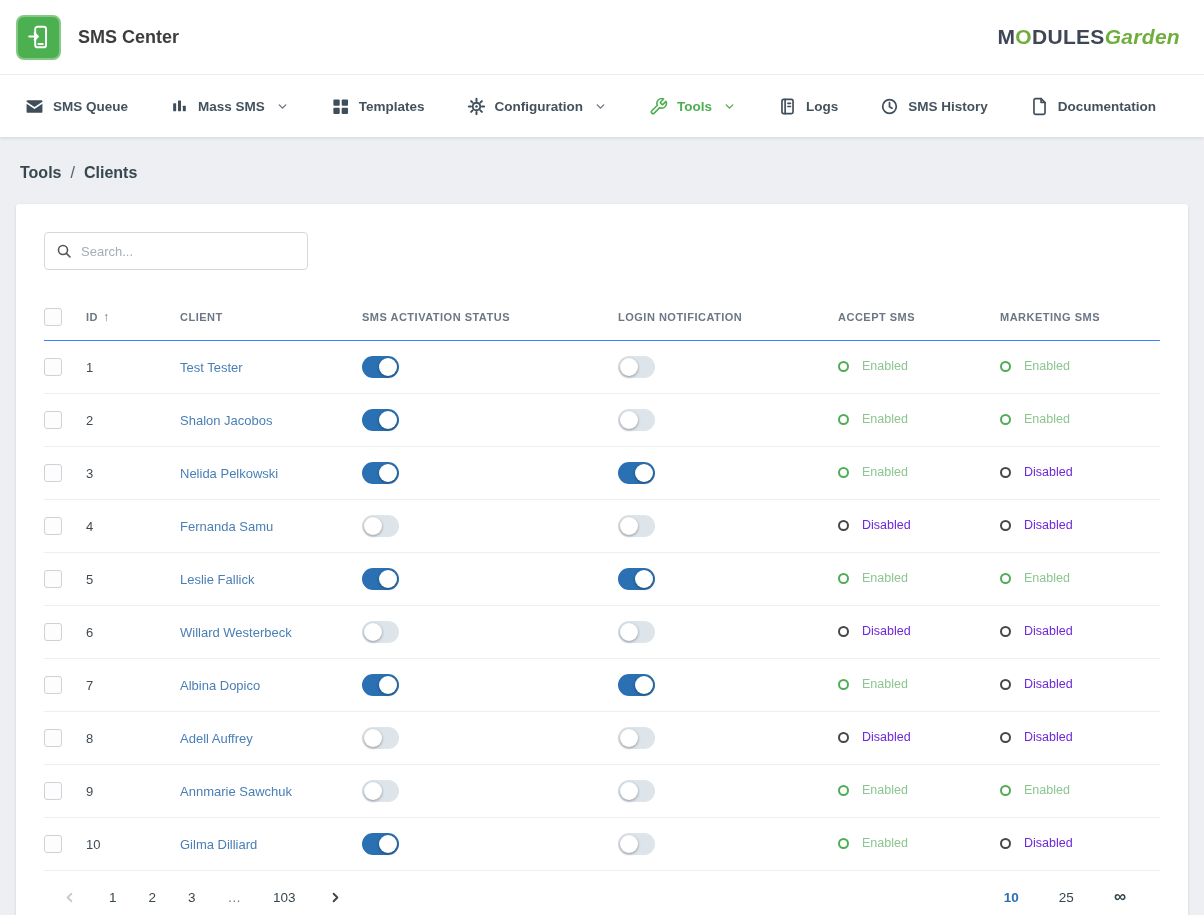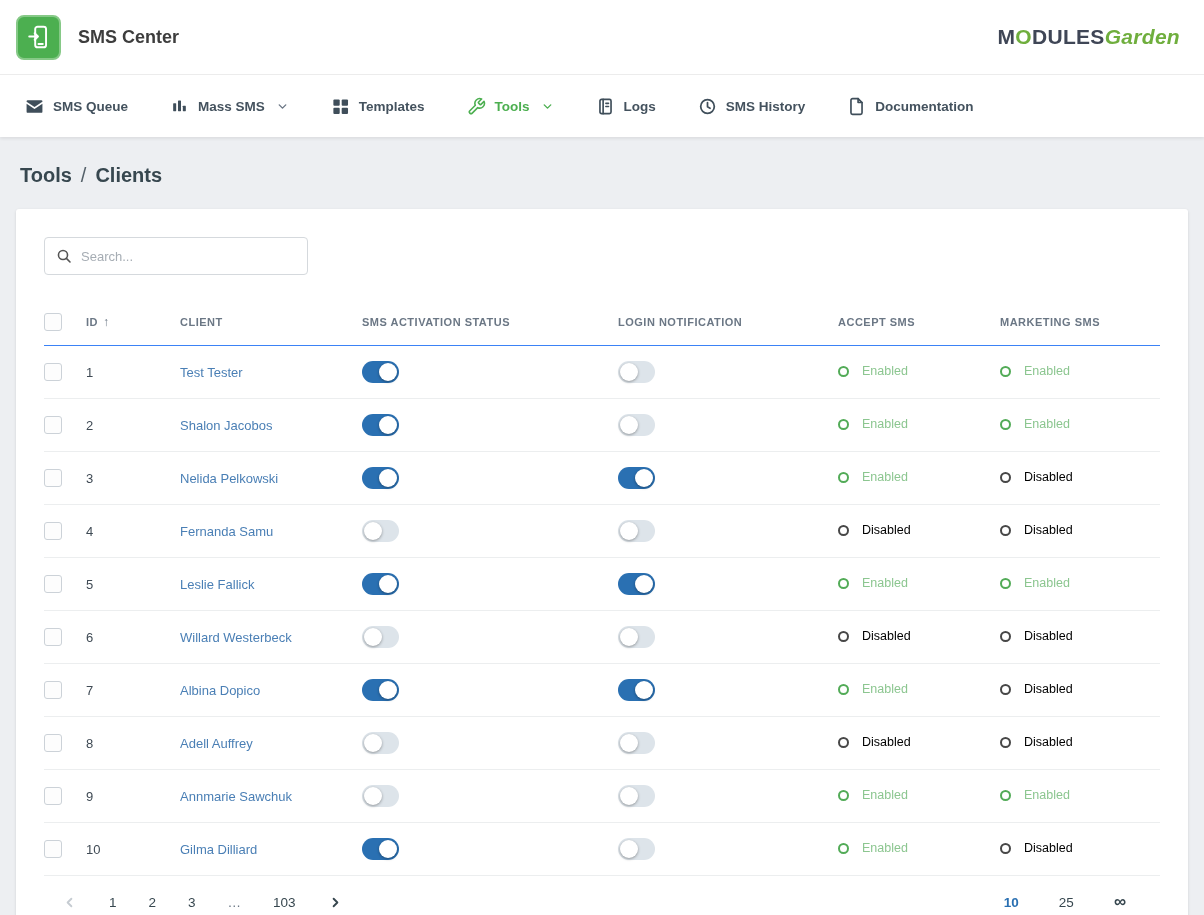--- a/index.html
+++ b/index.html
@@ -33,21 +33,21 @@
   .nav-item {
     display:flex; align-items:center; gap:9px; padding:0 21px;
     font-size:13.5px; font-weight:700; color:#44525e; cursor:pointer; white-space:nowrap;
   }
   .nav-item .nav-icon { width:19px; height:19px; color:#3f4e5a; }
   .nav-item .chev { width:13px; height:13px; color:#6b7785; margin-left:2px; }
   .nav-item.active, .nav-item.active .nav-icon, .nav-item.active .chev { color:#4caf50; }
 
   
   .breadcrumb {
-    padding:27px 0 22px 20px; font-size:20px; font-weight:700; color:#37474f;
+    padding:27px 0 22px 20px; font-size:16px; font-weight:700; color:#37474f;
   }
   .breadcrumb .sep { margin:0 9px; font-weight:400; color:#546069; }
 
   
   .card {
     margin:0 16px 18px; background:#fff; border-radius:3px;
     box-shadow:0 1px 3px rgba(0,0,0,.13); padding:28px 28px 0;
   }
 
   
@@ -89,21 +89,21 @@
     border-radius:50%; box-shadow:0 1px 3px rgba(0,0,0,.35);
   }
   .toggle.on  .knob { right:2px; }
   .toggle.off .knob { left:2px; }
 
   .status { display:inline-flex; align-items:center; gap:13px; font-size:12.5px; }
   .status-dot { width:11px; height:11px; border-radius:50%; border:2px solid #555; flex:0 0 auto; }
   .status.enabled  .status-dot { border-color:#52ab57; }
   .status.enabled  .status-label { color:#8cc690; }
   .status.disabled .status-dot { border-color:#474747; }
-  .status.disabled .status-label { color:#000000; }
+  .status.disabled .status-label { color:#6d28d9; }
 
   
   .pagination {
     display:flex; align-items:center; height:52px; padding:0 34px 0 18px;
     font-size:13.5px; color:#37474f;
   }
   .pg-left { display:flex; align-items:center; gap:32px; }
   .pg-chevron { width:15px; height:15px; cursor:pointer; }
   .pg-chevron.prev { color:#c6ccd2; }
   .pg-chevron.next { color:#37474f; }
@@ -152,20 +152,40 @@
       </svg>
   </div>
   <div class="nav-item">
     <svg class="nav-icon" viewBox="0 0 24 24">
       <rect fill="currentColor" x="3" y="3" width="8" height="8" rx="1.3"></rect>
       <rect fill="currentColor" x="13.5" y="3" width="8" height="8" rx="1.3"></rect>
       <rect fill="currentColor" x="3" y="13.5" width="8" height="8" rx="1.3"></rect>
       <rect fill="currentColor" x="13.5" y="13.5" width="8" height="8" rx="1.3"></rect>
     </svg>
     <span class="nav-label">Templates</span>
+  </div>
+  <div class="nav-item">
+    <svg class="nav-icon" viewBox="0 0 24 24">
+      <circle cx="12" cy="12" r="4.8" fill="none" stroke="currentColor" stroke-width="2.4"></circle>
+      <circle cx="12" cy="12" r="1.6" fill="currentColor"></circle>
+      <g stroke="currentColor" stroke-width="2.6" stroke-linecap="round">
+        <line x1="12" y1="2.4" x2="12" y2="5"></line>
+          <line x1="12" y1="19" x2="12" y2="21.6"></line>
+        <line x1="2.4" y1="12" x2="5" y2="12"></line>
+          <line x1="19" y1="12" x2="21.6" y2="12"></line>
+        <line x1="5.2" y1="5.2" x2="7.1" y2="7.1"></line>
+          <line x1="16.9" y1="16.9" x2="18.8" y2="18.8"></line>
+        <line x1="5.2" y1="18.8" x2="7.1" y2="16.9"></line>
+          <line x1="16.9" y1="7.1" x2="18.8" y2="5.2"></line>
+      </g>
+    </svg>
+    <span class="nav-label">Configuration</span>
+    <svg class="chev" viewBox="0 0 24 24" fill="none" stroke="currentColor" stroke-width="2.6" stroke-linecap="round" stroke-linejoin="round">
+        <polyline points="6 9 12 15 18 9"></polyline>
+      </svg>
   </div>
   <div class="nav-item active">
     <svg class="nav-icon" viewBox="0 0 24 24" fill="none" stroke="currentColor" stroke-width="2" stroke-linecap="round" stroke-linejoin="round">
       <path d="M14.7 6.3a1 1 0 0 0 0 1.4l1.6 1.6a1 1 0 0 0 1.4 0l3.77-3.77a6 6 0 0 1-7.94 7.94l-6.91 6.91a2.12 2.12 0 0 1-3-3l6.91-6.91a6 6 0 0 1 7.94-7.94l-3.76 3.76z"></path>
     </svg>
     <span class="nav-label">Tools</span>
     <svg class="chev" viewBox="0 0 24 24" fill="none" stroke="currentColor" stroke-width="2.6" stroke-linecap="round" stroke-linejoin="round">
         <polyline points="6 9 12 15 18 9"></polyline>
       </svg>
   </div>

